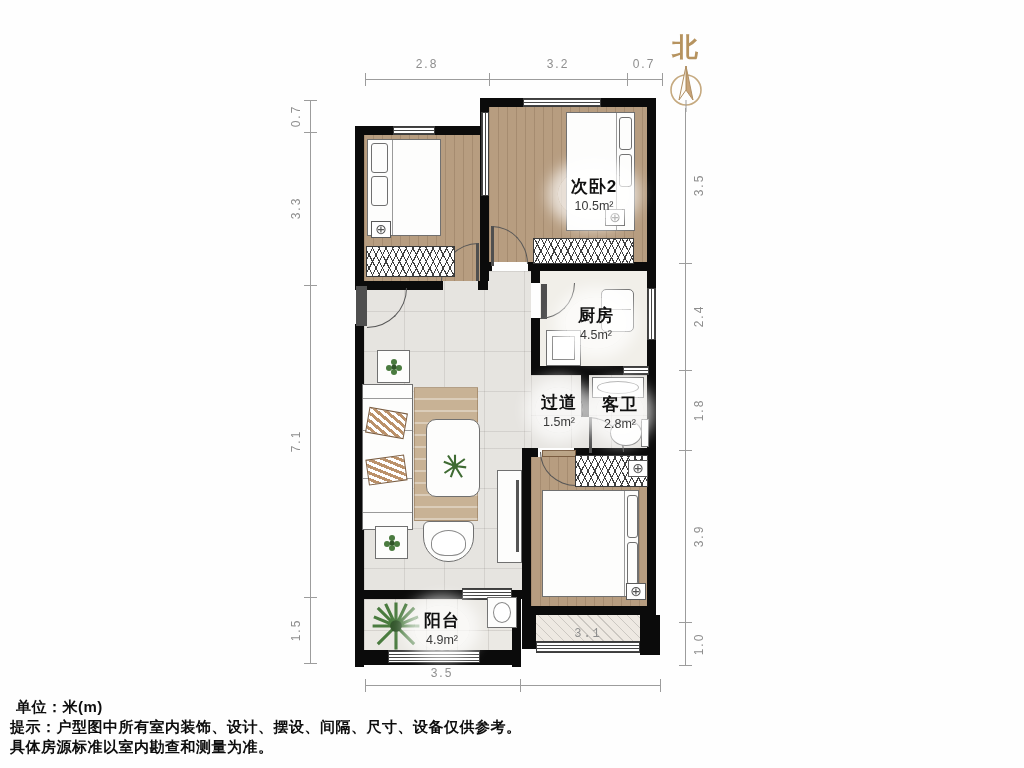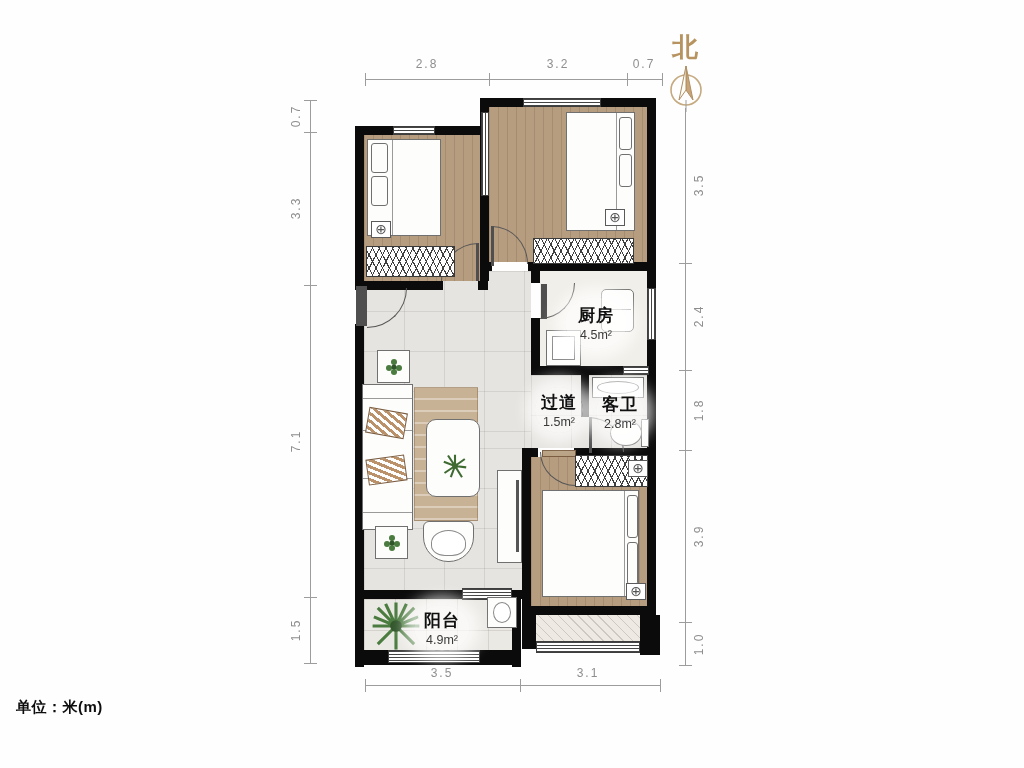--- a/index.html
+++ b/index.html
@@ -197,20 +197,24 @@
   <svg style="position:absolute;left:368px;top:600px;" width="56" height="52" viewBox="0 0 40 40">
     <g stroke="#4a7b3f" stroke-width="2.4" fill="none">
       <path d="M20 20 L20 2 M20 20 L34 6 M20 20 L38 20 M20 20 L34 34 M20 20 L20 38 M20 20 L6 34 M20 20 L2 20 M20 20 L6 6 M20 20 L28 3 M20 20 L12 3 M20 20 L37 13 M20 20 L3 13"></path>
     </g>
       <circle cx="20" cy="20" r="4.5" fill="#31552a"></circle>
   </svg>
   <div class="furn" style="left:487px;top:597px;width:30px;height:31px;">
     <div class="inner" style="left:5px;top:4px;right:5px;bottom:4px;border-radius:50%;"></div>
   </div>
 
+  <div class="room-label" style="left:594px;top:194px;">
+    <span class="rname">次卧2</span>
+    <span class="rarea">10.5m²</span>
+  </div>
   <div class="room-label" style="left:596px;top:323px;">
     <span class="rname">厨房</span>
     <span class="rarea">4.5m²</span>
   </div>
   <div class="room-label" style="left:559px;top:410px;padding:4px 6px;">
     <span class="rname">过道</span>
     <span class="rarea">1.5m²</span>
   </div>
   <div class="room-label" style="left:620px;top:412px;padding:4px 6px;">
     <span class="rname">客卫</span>
@@ -251,25 +255,27 @@
   <span class="dim v" style="left:699px;top:316px;">2.4</span>
   <span class="dim v" style="left:699px;top:410px;">1.8</span>
   <span class="dim v" style="left:699px;top:536px;">3.9</span>
   <span class="dim v" style="left:699px;top:644px;">1.0</span>
 
   <div class="dline" style="left:365px;top:685px;width:295px;height:1px;"></div>
   <div class="tick" style="left:365px;top:679px;width:1px;height:13px;"></div>
   <div class="tick" style="left:520px;top:679px;width:1px;height:13px;"></div>
   <div class="tick" style="left:660px;top:679px;width:1px;height:13px;"></div>
   <span class="dim" style="left:442px;top:673px;">3.5</span>
-  <span class="dim" style="left:588px;top:673px;">3.1</span>
+  <span class="dim" style="left:588px;top:634px;font-family:Liberation Mono, monospace;">3.1</span>
 
   <span class="compass-label" style="left:672px;top:30px;">北</span>
   <svg style="position:absolute;left:662px;top:60px;" width="48" height="52" viewBox="0 0 48 52">
     <circle cx="24" cy="30" r="15" fill="none" stroke="#c5a97f" stroke-width="1.6"></circle>
     <path d="M24 6 L31 40 L24 30 Z" fill="#c9a478" stroke="#b08f63" stroke-width="1"></path>
     <path d="M24 6 L17 40 L24 30 Z" fill="#fffdf8" stroke="#b08f63" stroke-width="1"></path>
     <line x1="24" y1="40" x2="24" y2="52" stroke="#9c9c9c" stroke-width="1"></line>
   </svg>
 
   <div class="note" style="left:16px;top:698px;">单位：米(m)</div>
+  <div class="note" style="left:10px;top:718px;">提示：户型图中所有室内装饰、设计、摆设、间隔、尺寸、设备仅供参考。</div>
+  <div class="note" style="left:10px;top:738px;">具体房源标准以室内勘查和测量为准。</div>
 
 </div>
 
 </body></html>

